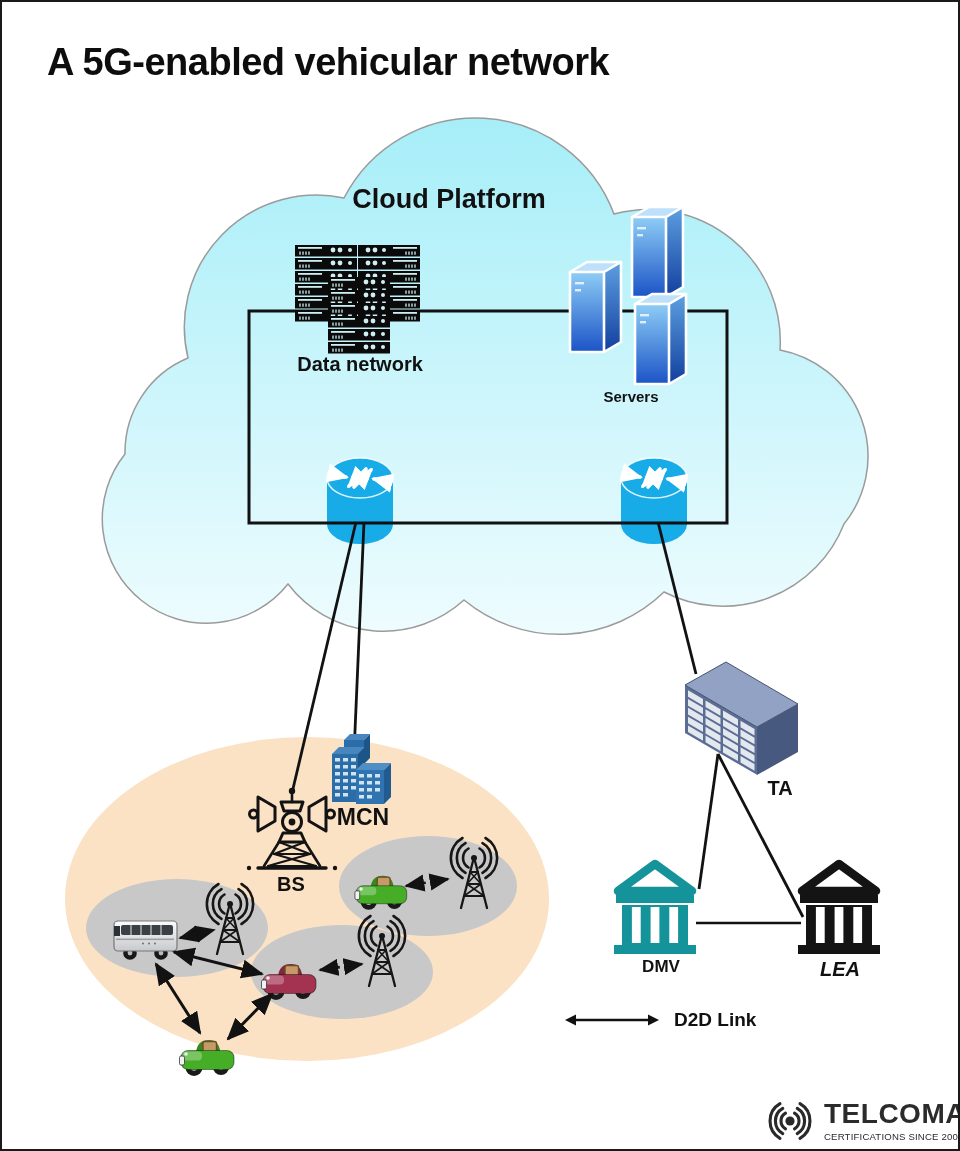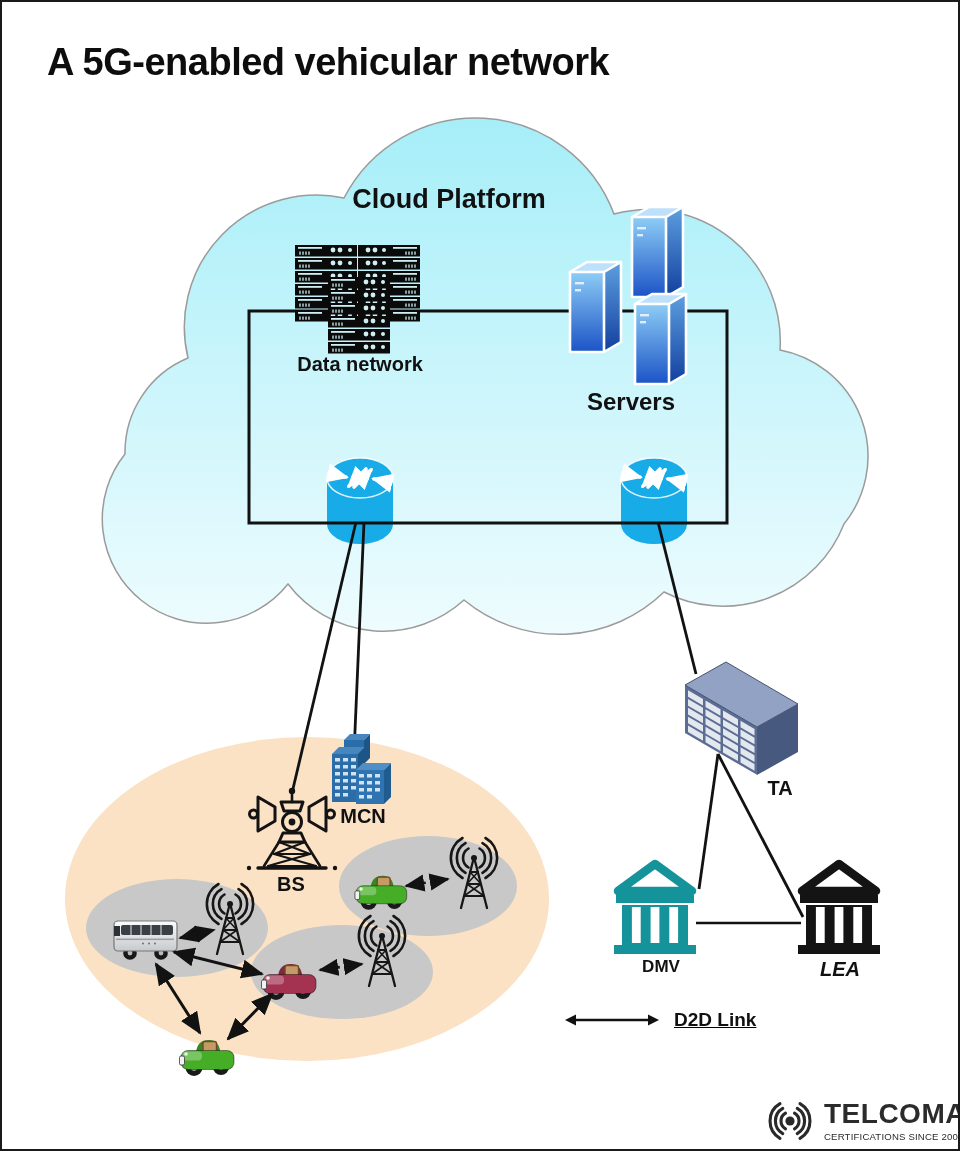--- a/index.html
+++ b/index.html
@@ -7,27 +7,27 @@
     position:relative;width:960px;height:1151px;box-sizing:border-box;
     background:#ffffff;border:2px solid #1a1a1a;overflow:hidden;
     font-family:"Liberation Sans",sans-serif;
     padding-left:32px;
   }
   #diagram{position:absolute;left:0;top:0;}
   .lbl{position:absolute;color:#111;white-space:nowrap;transform:translateX(-50%);line-height:1.1;}
   .title{left:45px;top:40px;transform:none;font-size:38px;font-weight:700;letter-spacing:-.5px;color:#0d0d0d;}
   .lbl-cloud{left:447px;top:183px;font-size:27px;font-weight:600;}
   .lbl-datacentre{left:358px;top:351px;font-size:20px;font-weight:600;}
-  .lbl-servers{left:629px;top:387px;font-size:24px;font-weight:600;}
-  .lbl-mcn{left:361px;top:803px;font-size:20px;font-weight:600;}
+  .lbl-servers{left:629px;top:387px;font-size:15px;font-weight:600;}
+  .lbl-mcn{left:361px;top:803px;font-size:23px;font-weight:600;}
   .lbl-bs{left:289px;top:871px;font-size:20px;font-weight:600;}
   .lbl-ta{left:778px;top:775px;font-size:20px;font-weight:600;}
   .lbl-dmv{left:659px;top:956px;font-size:17px;font-weight:600;}
   .lbl-lea{left:838px;top:956px;font-size:20px;font-weight:600;font-style:italic;}
-  #legend{position:absolute;left:562px;top:1007px;display:flex;flex-direction:column;gap:9px;text-decoration:underline;}
+  #legend{position:absolute;left:562px;top:1007px;display:flex;flex-direction:column;gap:9px;}
   .legend-row{display:flex;align-items:center;}
   .legend-row svg{display:block;}
   .legend-label{margin-left:14px;font-size:19px;font-weight:600;color:#111;}
   #logo{position:absolute;left:757px;top:1093px;display:flex;align-items:center;}
   #logo .text{margin-left:3px;}
   .brand{font-size:28px;font-weight:700;letter-spacing:.5px;color:#2b2b2b;line-height:1;}
   .tagline{font-size:9.6px;font-weight:500;letter-spacing:.18px;color:#2b2b2b;margin-top:3px;}
 </style>
 </head>
 <body>

